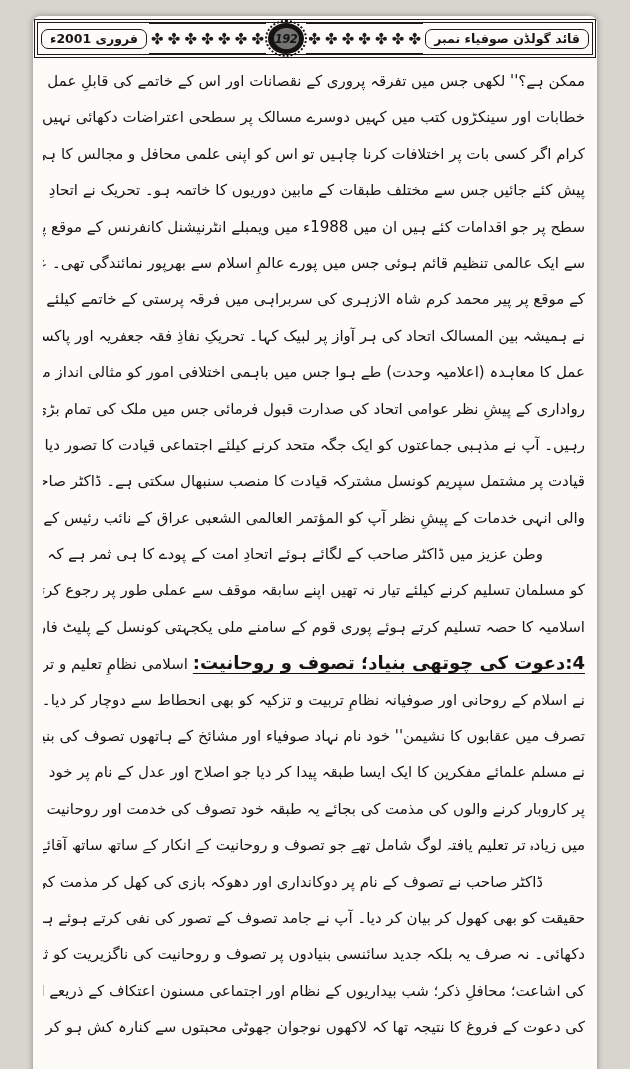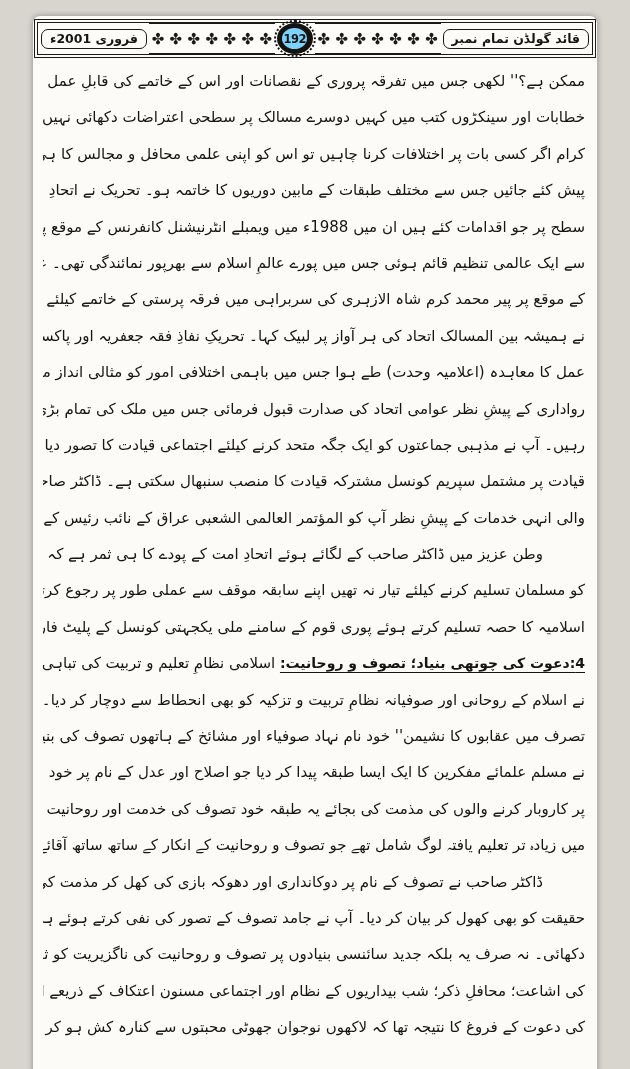--- a/index.html
+++ b/index.html
@@ -40,40 +40,40 @@
   .orn { font-size:15px; line-height:1; color:#1c1a18; transform:translateY(1px); }
   .pageno-outer {
     flex:0 0 auto;
     width:36px; height:31px; border-radius:50%;
     background:#151310;
     outline:2px dotted #151310; outline-offset:1px;
     display:flex; align-items:center; justify-content:center;
   }
   .pageno-inner {
     width:25px; height:21px; border-radius:50%;
-    background:#7dd3fc;
+    background:#737373;
     display:flex; align-items:center; justify-content:center;
-    font-size:11.5px; font-weight:bold; letter-spacing:-.5px;
+    font-size:11.5px; font-weight:bold; letter-spacing:-.5px;font-style:italic;
   }
   
   .body-text {
     position:absolute; top:47px; left:10px; right:12px; bottom:0;
     direction:rtl;
   }
   .para { margin:0; }
   .line {
     direction:rtl;
     text-align:justify; text-align-last:justify;
     font-size:15px; line-height:36.4px; height:36.4px;
     overflow:hidden; white-space:nowrap;
   }
   .line.endline { text-align-last:right; }
   .line.indent { padding-right:42px; }
   .head-seg {
-    font-weight:bold; font-size:14px;
+    font-weight:bold; font-size:18px;
     text-decoration:underline; text-underline-offset:4px;
   }
 </style>
 </head>
 <body>
 
 <div class="page">
 
   <div class="header-band">
     <span class="hdr-box">فروری 2001ء</span>
@@ -91,21 +91,21 @@
     </span>
     <span class="orn-strip">
         <span class="orn">✤</span>
         <span class="orn">✤</span>
         <span class="orn">✤</span>
         <span class="orn">✤</span>
         <span class="orn">✤</span>
         <span class="orn">✤</span>
         <span class="orn">✤</span>
       </span>
-    <span class="hdr-box">قائد گولڈن تمام نمبر</span>
+    <span class="hdr-box">قائد گولڈن صوفیاء نمبر</span>
   </div>
 
   <div class="body-text">
       <div class="para">
         <div class="line">ممکن ہے؟'' لکھی جس میں تفرقہ پروری کے نقصانات اور اس کے خاتمے کی قابلِ عمل تجاویز پیش کیں۔ ان کے ہزاروں</div>
         <div class="line">خطابات اور سینکڑوں کتب میں کہیں دوسرے مسالک پر سطحی اعتراضات دکھائی نہیں دیتے۔ انہوں نے دعوت دی کہ علمائے</div>
         <div class="line">کرام اگر کسی بات پر اختلافات کرنا چاہیں تو اس کو اپنی علمی محافل و مجالس کا ہی موضوع بنائیں جبکہ عوام میں ایسے نکات</div>
         <div class="line">پیش کئے جائیں جس سے مختلف طبقات کے مابین دوریوں کا خاتمہ ہو۔ تحریک نے اتحادِ امت کیلئے ملکی اور بین الاقوامی</div>
         <div class="line">سطح پر جو اقدامات کئے ہیں ان میں 1988ء میں ویمبلے انٹرنیشنل کانفرنس کے موقع پر ''الاتحاد العالمی الاسلامی'' کے نام</div>
         <div class="line">سے ایک عالمی تنظیم قائم ہوئی جس میں پورے عالمِ اسلام سے بھرپور نمائندگی تھی۔ علاوہ ازیں ختمِ نبوت کانفرنس 1988ء</div>

